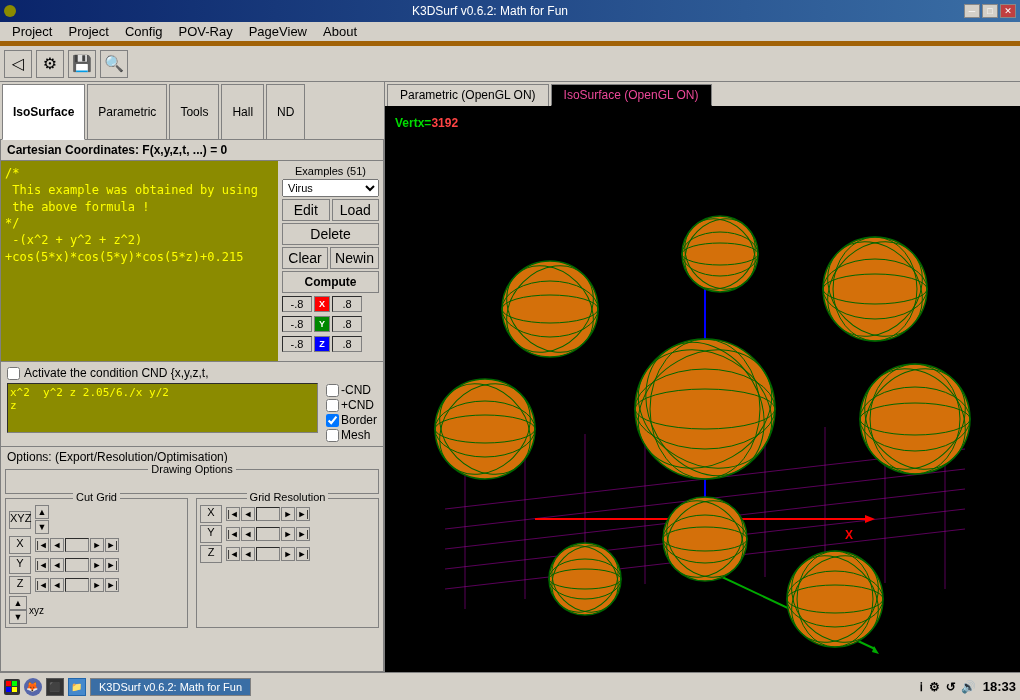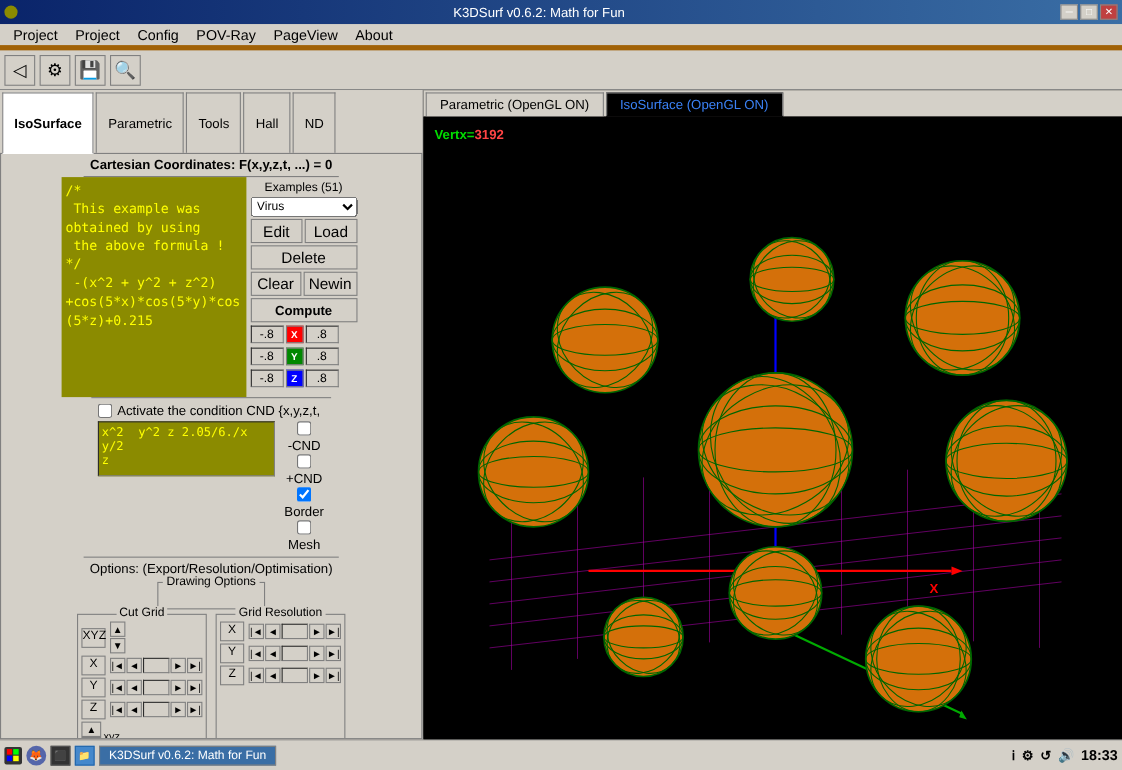--- a/index.html
+++ b/index.html
@@ -88,21 +88,20 @@
     }
 
     
     #content-area {
       border: 1px solid #808080;
       background: #d4d0c8;
       flex: 1;
       display: flex;
       flex-direction: column;
       overflow: hidden;
-      align-items: center;
     }
 
     
     #formula-header {
       background: #d4d0c8;
       padding: 3px 6px;
       font-size: 12px;
       border-bottom: 1px solid #808080;
       font-weight: bold;
     }
@@ -225,21 +224,20 @@
       display: flex;
       flex-direction: column;
       margin-left: 4px;
       gap: 1px;
     }
     .cnd-opt-row {
       display: flex;
       align-items: center;
       gap: 2px;
       font-size: 11px;
-      flex-direction: column;
     }
 
     
     #options-section {
       padding: 3px 6px;
       border-top: 1px solid #808080;
       font-size: 11px;
       color: #000;
     }
     .drawing-checkboxes {
@@ -325,21 +323,21 @@
     .view-tab {
       padding: 3px 12px;
       background: #d4d0c8;
       border: 1px solid #808080;
       border-bottom: none;
       cursor: pointer;
       font-size: 12px;
     }
     .view-tab.active {
       background: #000;
-      color: #3b82f6;
+      color: #ec4899;
       border-bottom: 1px solid #000;
     }
 
     
     #canvas-area {
       flex: 1;
       background: #000;
       position: relative;
       overflow: hidden;
     }

